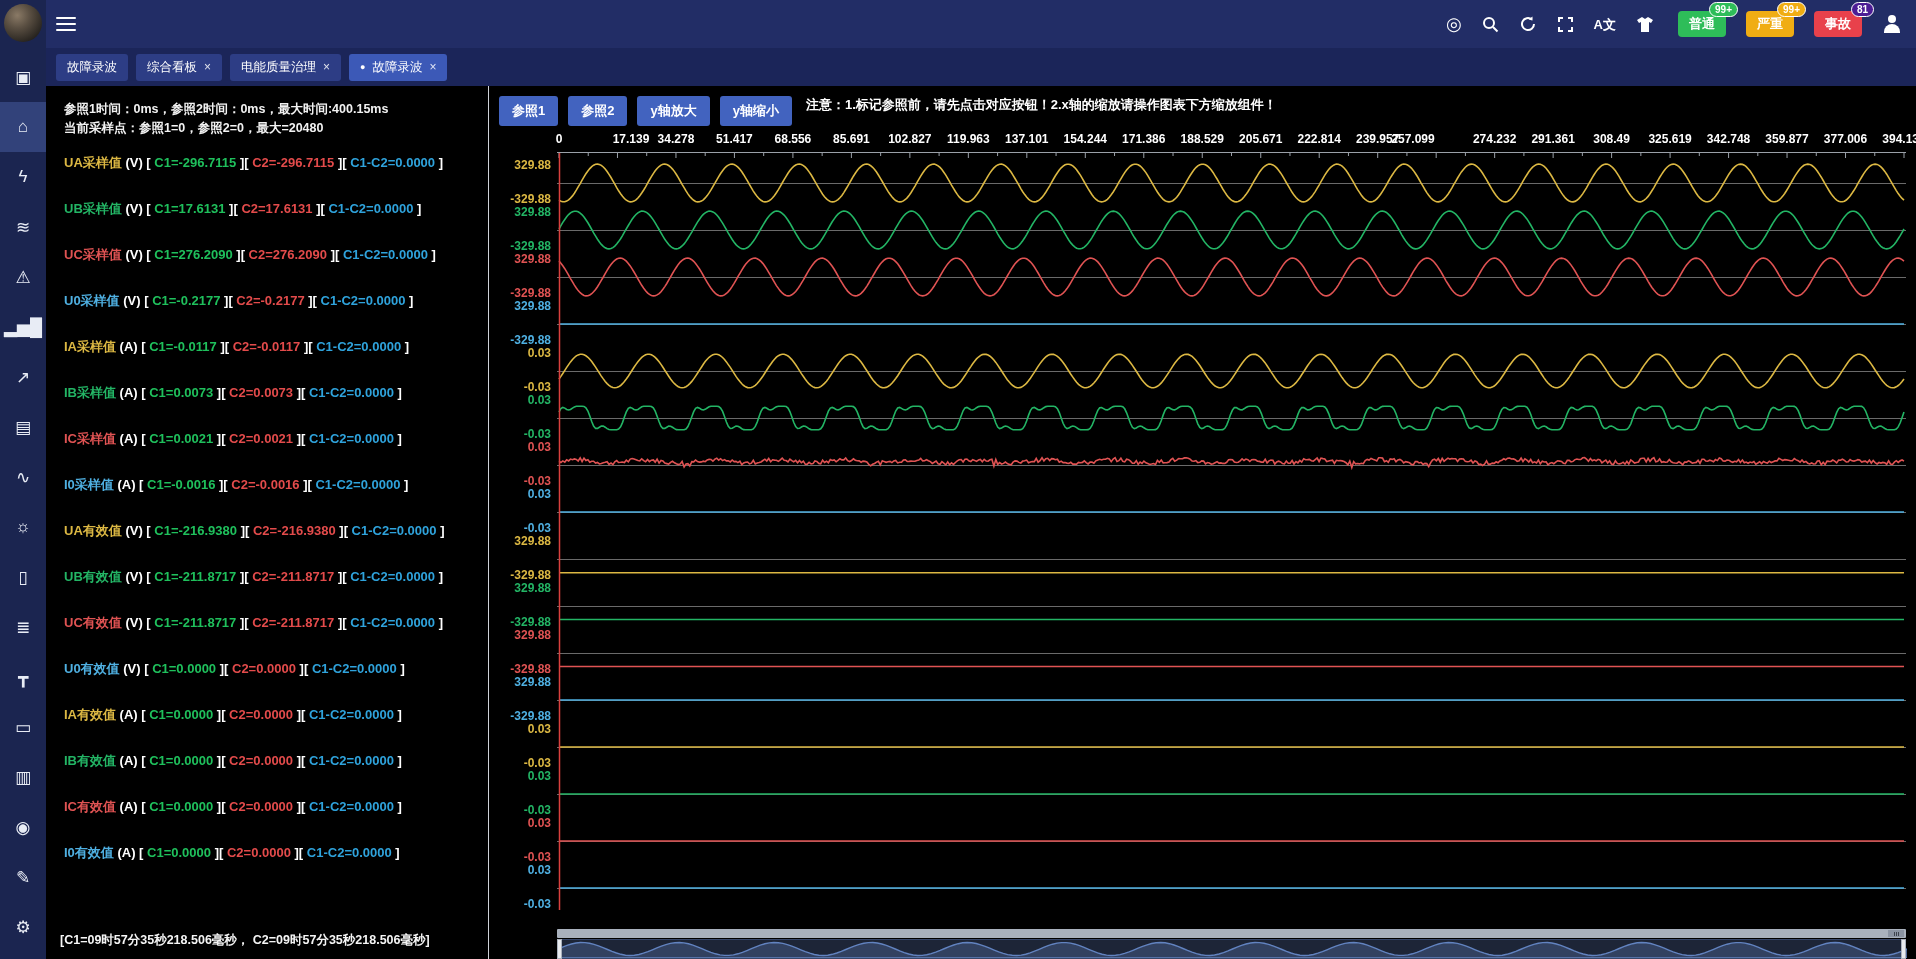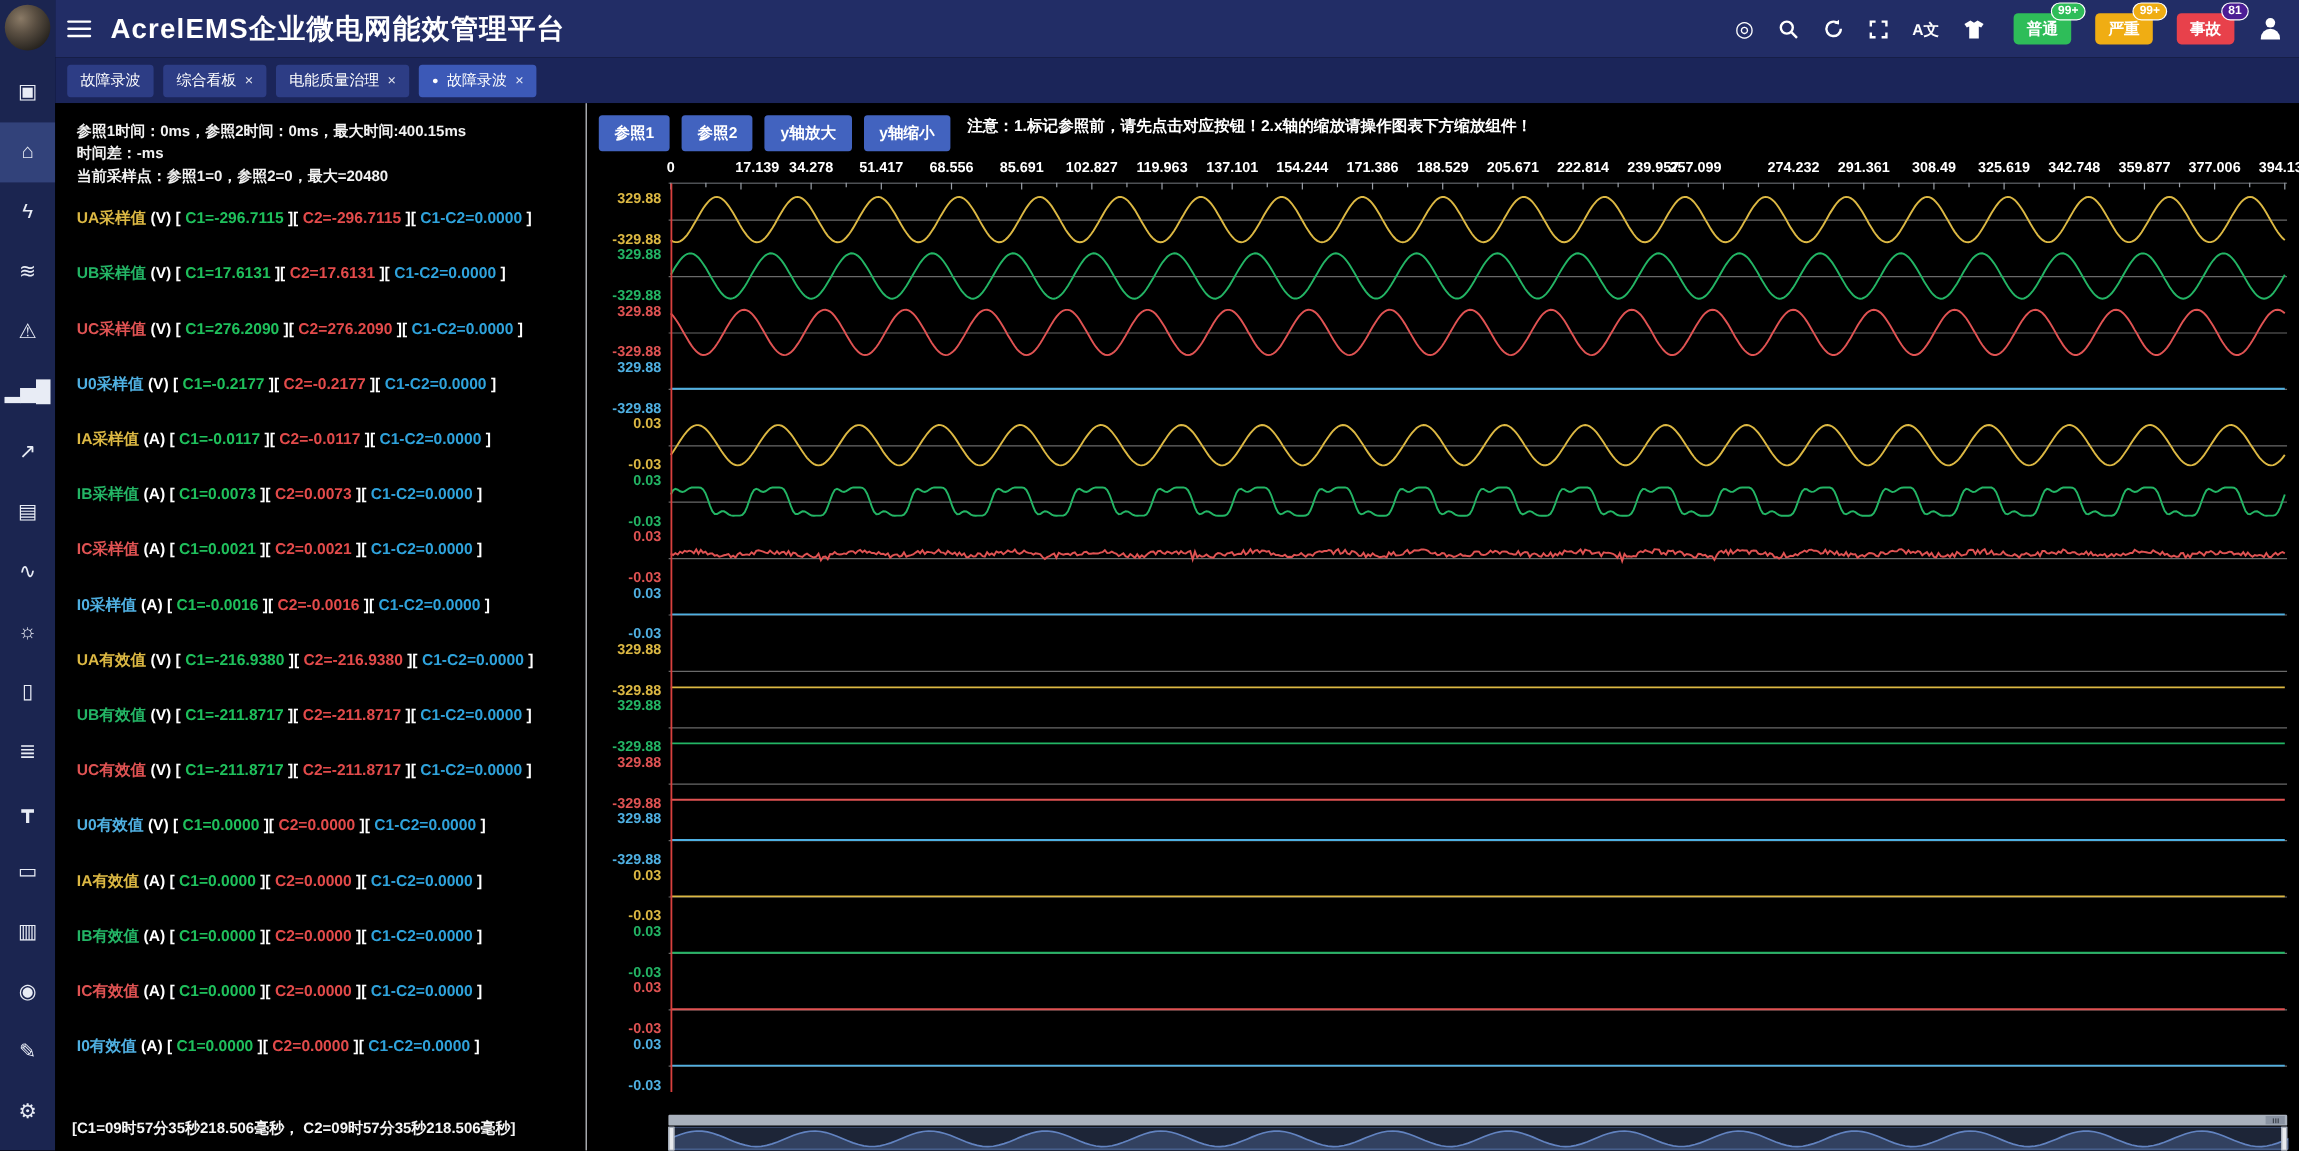--- a/index.html
+++ b/index.html
@@ -133,21 +133,20 @@
   </div>
 
   <div class="rightcol">
 
     <div class="header">
       <div class="hamburger">
           <i></i>
           <i></i>
           <i></i>
         </div>
-      <div class="title">AcrelEMS企业微电网能效管理平台</div>
       <div class="h-right">
         <span class="h-icon">◎</span>
         <span class="h-icon">
           <svg width="17" height="17" viewBox="0 0 17 17">
               <circle cx="7" cy="7" r="5" fill="none" stroke="#fff" stroke-width="2"></circle>
               <line x1="11" y1="11" x2="15.5" y2="15.5" stroke="#fff" stroke-width="2"></line>
             </svg>
         </span>
         <span class="h-icon">
           <svg width="18" height="18" viewBox="0 0 18 18">
@@ -194,21 +193,20 @@
           <span class="dot">●</span>
           <span>故障录波</span>
           <span class="close">×</span>
         </div>
       </div>
 
     <div class="body">
 
       <div class="left-panel">
         <div class="info-line">参照1时间：0ms，参照2时间：0ms，最大时间:400.15ms</div>
-        <div class="info-line">时间差：-ms</div>
         <div class="info-line">当前采样点：参照1=0，参照2=0，最大=20480</div>
         <div class="channels" id="channels">
             <div class="ch-row"><span style="color: rgb(220, 184, 67);">UA采样值</span><span style="color: rgb(255, 255, 255);"> (V) [ </span><span style="color: rgb(31, 192, 92);">C1=-296.7115</span><span style="color: rgb(255, 255, 255);"> ][ </span><span style="color: rgb(227, 75, 75);">C2=-296.7115</span><span style="color: rgb(255, 255, 255);"> ][ </span><span style="color: rgb(47, 163, 220);">C1-C2=0.0000</span><span style="color: rgb(255, 255, 255);"> ]</span></div>
             <div class="ch-row"><span style="color: rgb(35, 181, 101);">UB采样值</span><span style="color: rgb(255, 255, 255);"> (V) [ </span><span style="color: rgb(31, 192, 92);">C1=17.6131</span><span style="color: rgb(255, 255, 255);"> ][ </span><span style="color: rgb(227, 75, 75);">C2=17.6131</span><span style="color: rgb(255, 255, 255);"> ][ </span><span style="color: rgb(47, 163, 220);">C1-C2=0.0000</span><span style="color: rgb(255, 255, 255);"> ]</span></div>
             <div class="ch-row"><span style="color: rgb(224, 83, 83);">UC采样值</span><span style="color: rgb(255, 255, 255);"> (V) [ </span><span style="color: rgb(31, 192, 92);">C1=276.2090</span><span style="color: rgb(255, 255, 255);"> ][ </span><span style="color: rgb(227, 75, 75);">C2=276.2090</span><span style="color: rgb(255, 255, 255);"> ][ </span><span style="color: rgb(47, 163, 220);">C1-C2=0.0000</span><span style="color: rgb(255, 255, 255);"> ]</span></div>
             <div class="ch-row"><span style="color: rgb(79, 176, 226);">U0采样值</span><span style="color: rgb(255, 255, 255);"> (V) [ </span><span style="color: rgb(31, 192, 92);">C1=-0.2177</span><span style="color: rgb(255, 255, 255);"> ][ </span><span style="color: rgb(227, 75, 75);">C2=-0.2177</span><span style="color: rgb(255, 255, 255);"> ][ </span><span style="color: rgb(47, 163, 220);">C1-C2=0.0000</span><span style="color: rgb(255, 255, 255);"> ]</span></div>
             <div class="ch-row"><span style="color: rgb(220, 184, 67);">IA采样值</span><span style="color: rgb(255, 255, 255);"> (A) [ </span><span style="color: rgb(31, 192, 92);">C1=-0.0117</span><span style="color: rgb(255, 255, 255);"> ][ </span><span style="color: rgb(227, 75, 75);">C2=-0.0117</span><span style="color: rgb(255, 255, 255);"> ][ </span><span style="color: rgb(47, 163, 220);">C1-C2=0.0000</span><span style="color: rgb(255, 255, 255);"> ]</span></div>
             <div class="ch-row"><span style="color: rgb(35, 181, 101);">IB采样值</span><span style="color: rgb(255, 255, 255);"> (A) [ </span><span style="color: rgb(31, 192, 92);">C1=0.0073</span><span style="color: rgb(255, 255, 255);"> ][ </span><span style="color: rgb(227, 75, 75);">C2=0.0073</span><span style="color: rgb(255, 255, 255);"> ][ </span><span style="color: rgb(47, 163, 220);">C1-C2=0.0000</span><span style="color: rgb(255, 255, 255);"> ]</span></div>
             <div class="ch-row"><span style="color: rgb(224, 83, 83);">IC采样值</span><span style="color: rgb(255, 255, 255);"> (A) [ </span><span style="color: rgb(31, 192, 92);">C1=0.0021</span><span style="color: rgb(255, 255, 255);"> ][ </span><span style="color: rgb(227, 75, 75);">C2=0.0021</span><span style="color: rgb(255, 255, 255);"> ][ </span><span style="color: rgb(47, 163, 220);">C1-C2=0.0000</span><span style="color: rgb(255, 255, 255);"> ]</span></div>
             <div class="ch-row"><span style="color: rgb(79, 176, 226);">I0采样值</span><span style="color: rgb(255, 255, 255);"> (A) [ </span><span style="color: rgb(31, 192, 92);">C1=-0.0016</span><span style="color: rgb(255, 255, 255);"> ][ </span><span style="color: rgb(227, 75, 75);">C2=-0.0016</span><span style="color: rgb(255, 255, 255);"> ][ </span><span style="color: rgb(47, 163, 220);">C1-C2=0.0000</span><span style="color: rgb(255, 255, 255);"> ]</span></div>

